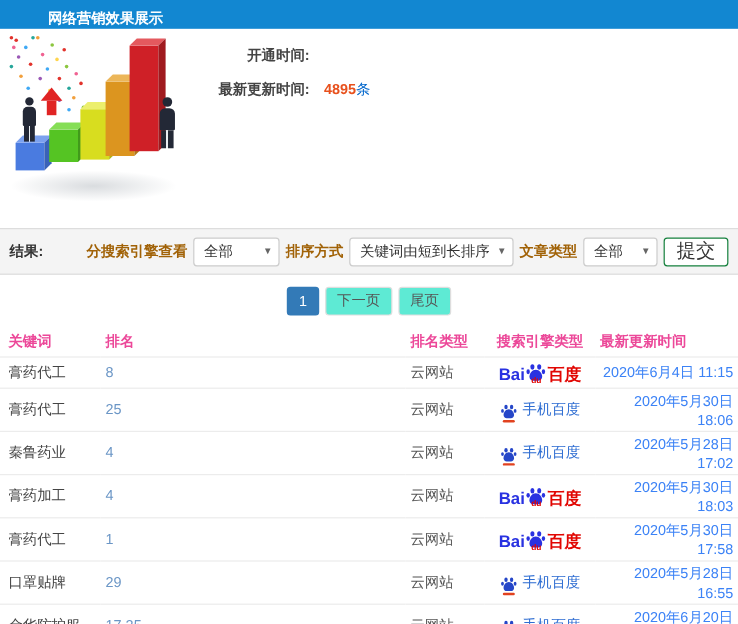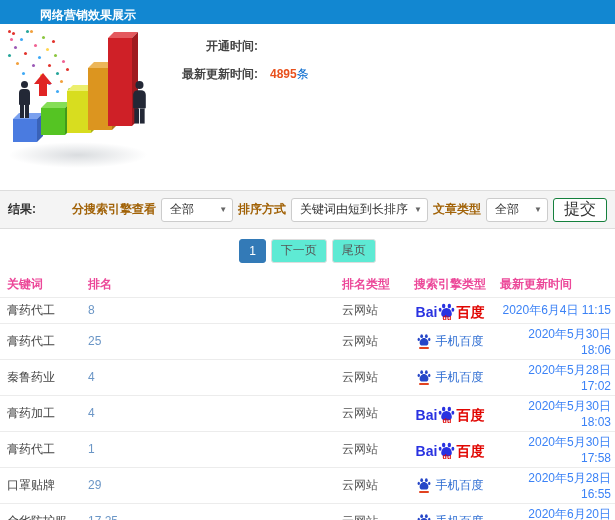--- a/index.html
+++ b/index.html
@@ -85,21 +85,21 @@
   .c-engine{text-align:center;}
   th.h-engine{text-align:center;}
   .c-date{color:#3b82f6;text-align:right;}
   
   .baidu-logo{display:inline-flex;align-items:flex-end;font-weight:bold;font-size:14px;line-height:1;vertical-align:middle;}
   .baidu-logo .bai{color:var(--baidu-blue);}
   .paw-wrap{position:relative;width:17px;height:17px;margin:0 1px;color:var(--baidu-blue);display:inline-block;}
   .paw-wrap svg{width:17px;height:17px;display:block;}
   .paw-wrap .du{position:absolute;bottom:-2px;left:50%;transform:translateX(-50%);font-size:7px;font-weight:bold;color:var(--baidu-red);}
   .baidu-logo .cn{color:var(--baidu-red);}
-  .mobile-baidu{display:inline-flex;align-items:flex-start;gap:5px;font-size:12px;color:var(--mobile-blue);vertical-align:middle;}
+  .mobile-baidu{display:inline-flex;align-items:flex-end;gap:5px;font-size:12px;color:var(--mobile-blue);vertical-align:middle;}
   .paw-small{position:relative;width:14px;height:14px;color:#2546c8;display:inline-block;}
   .paw-small svg{width:14px;height:14px;display:block;}
   .paw-small::after{content:'';position:absolute;left:2px;right:2px;bottom:-2px;height:2px;background:#e1421f;border-radius:1px;}
 </style>
 </head>
 <body>
 
 <div class="topbar">
   <span>网络营销效果展示</span>
 </div>

